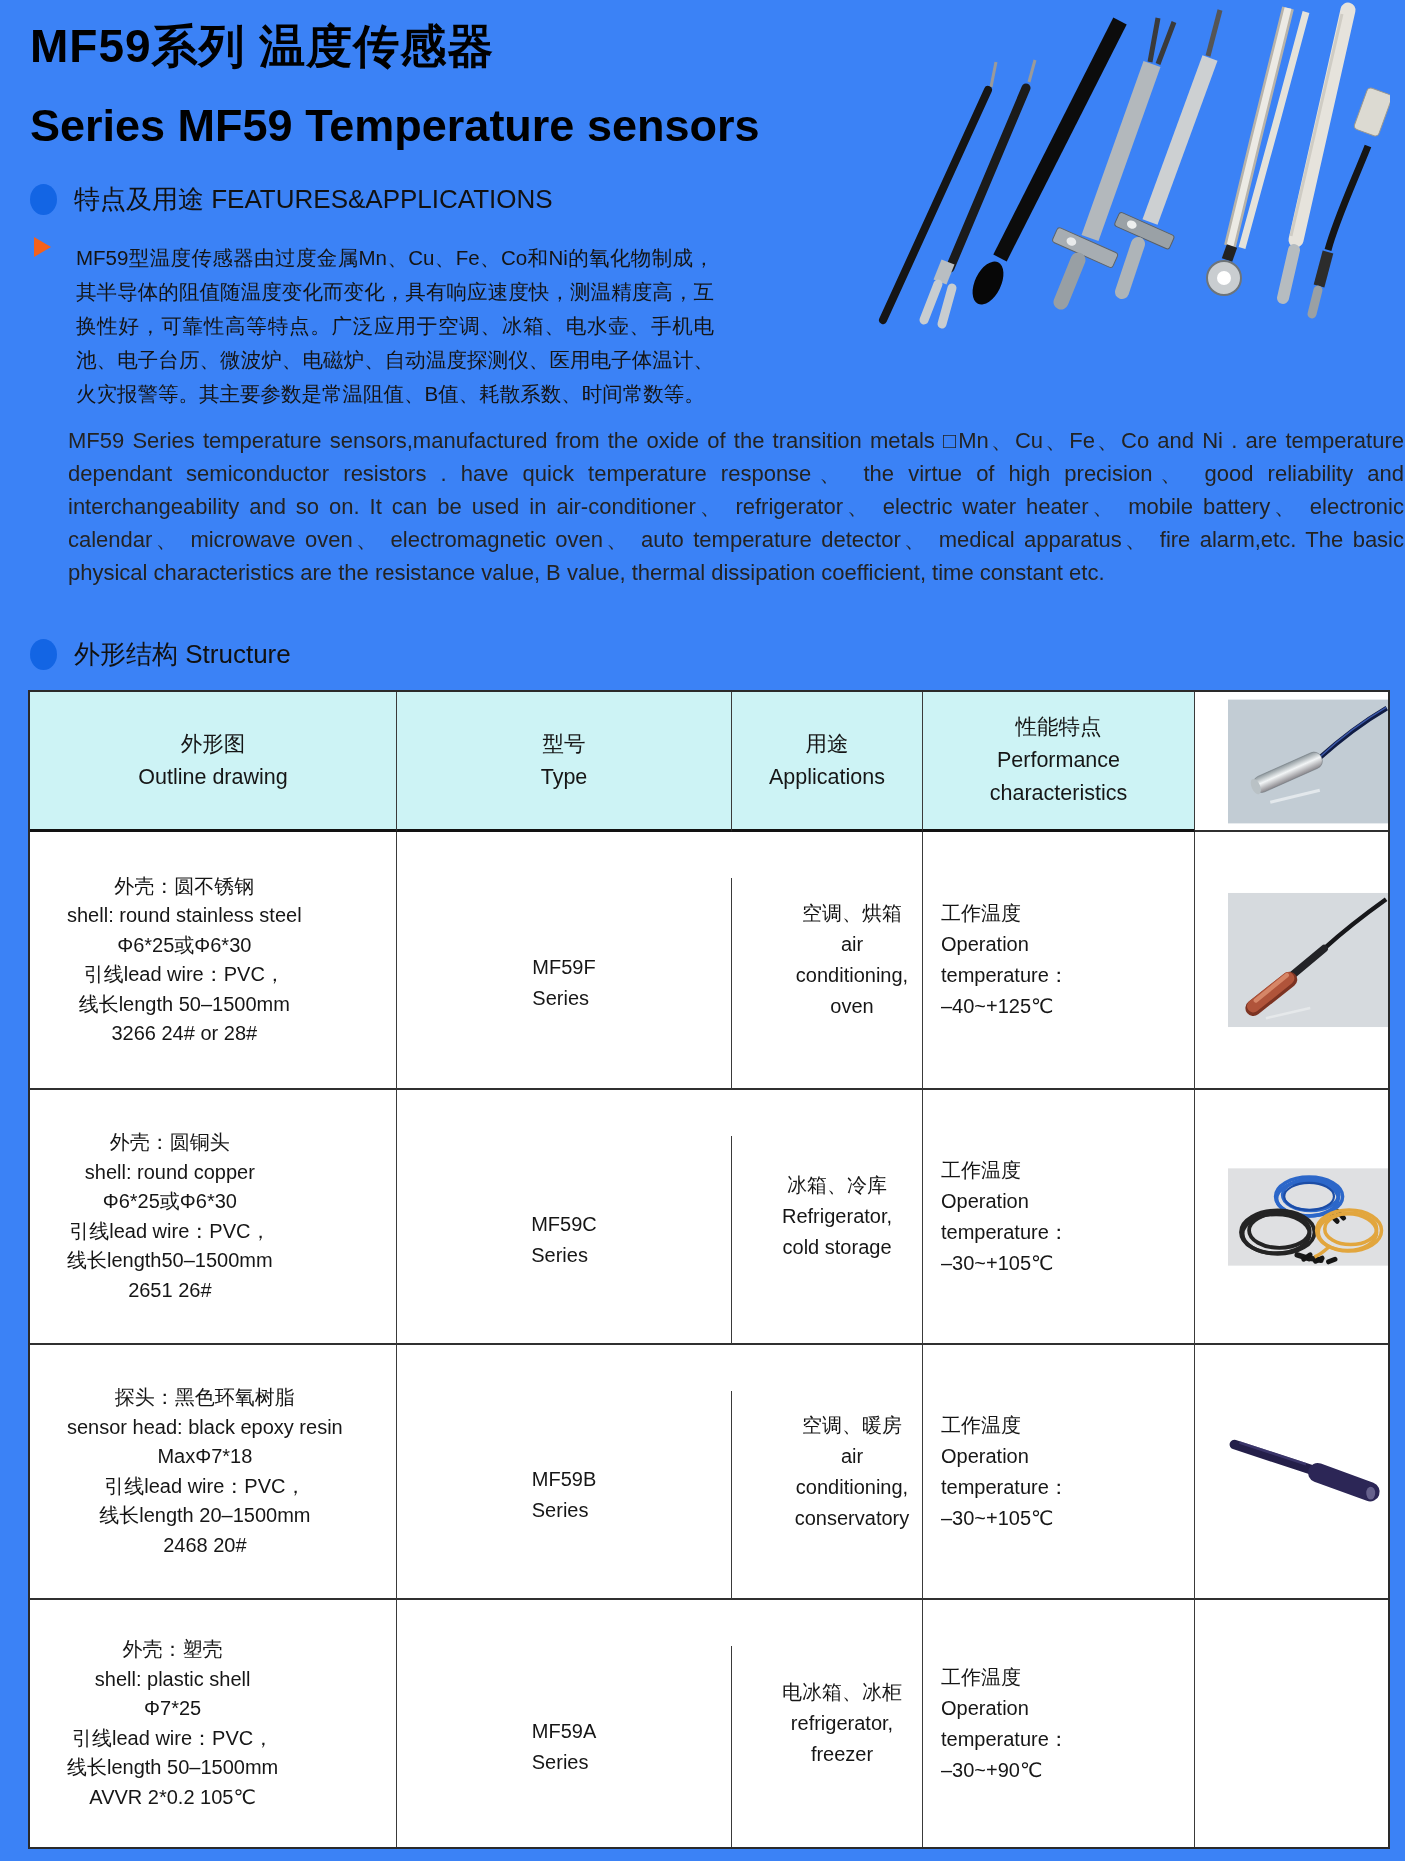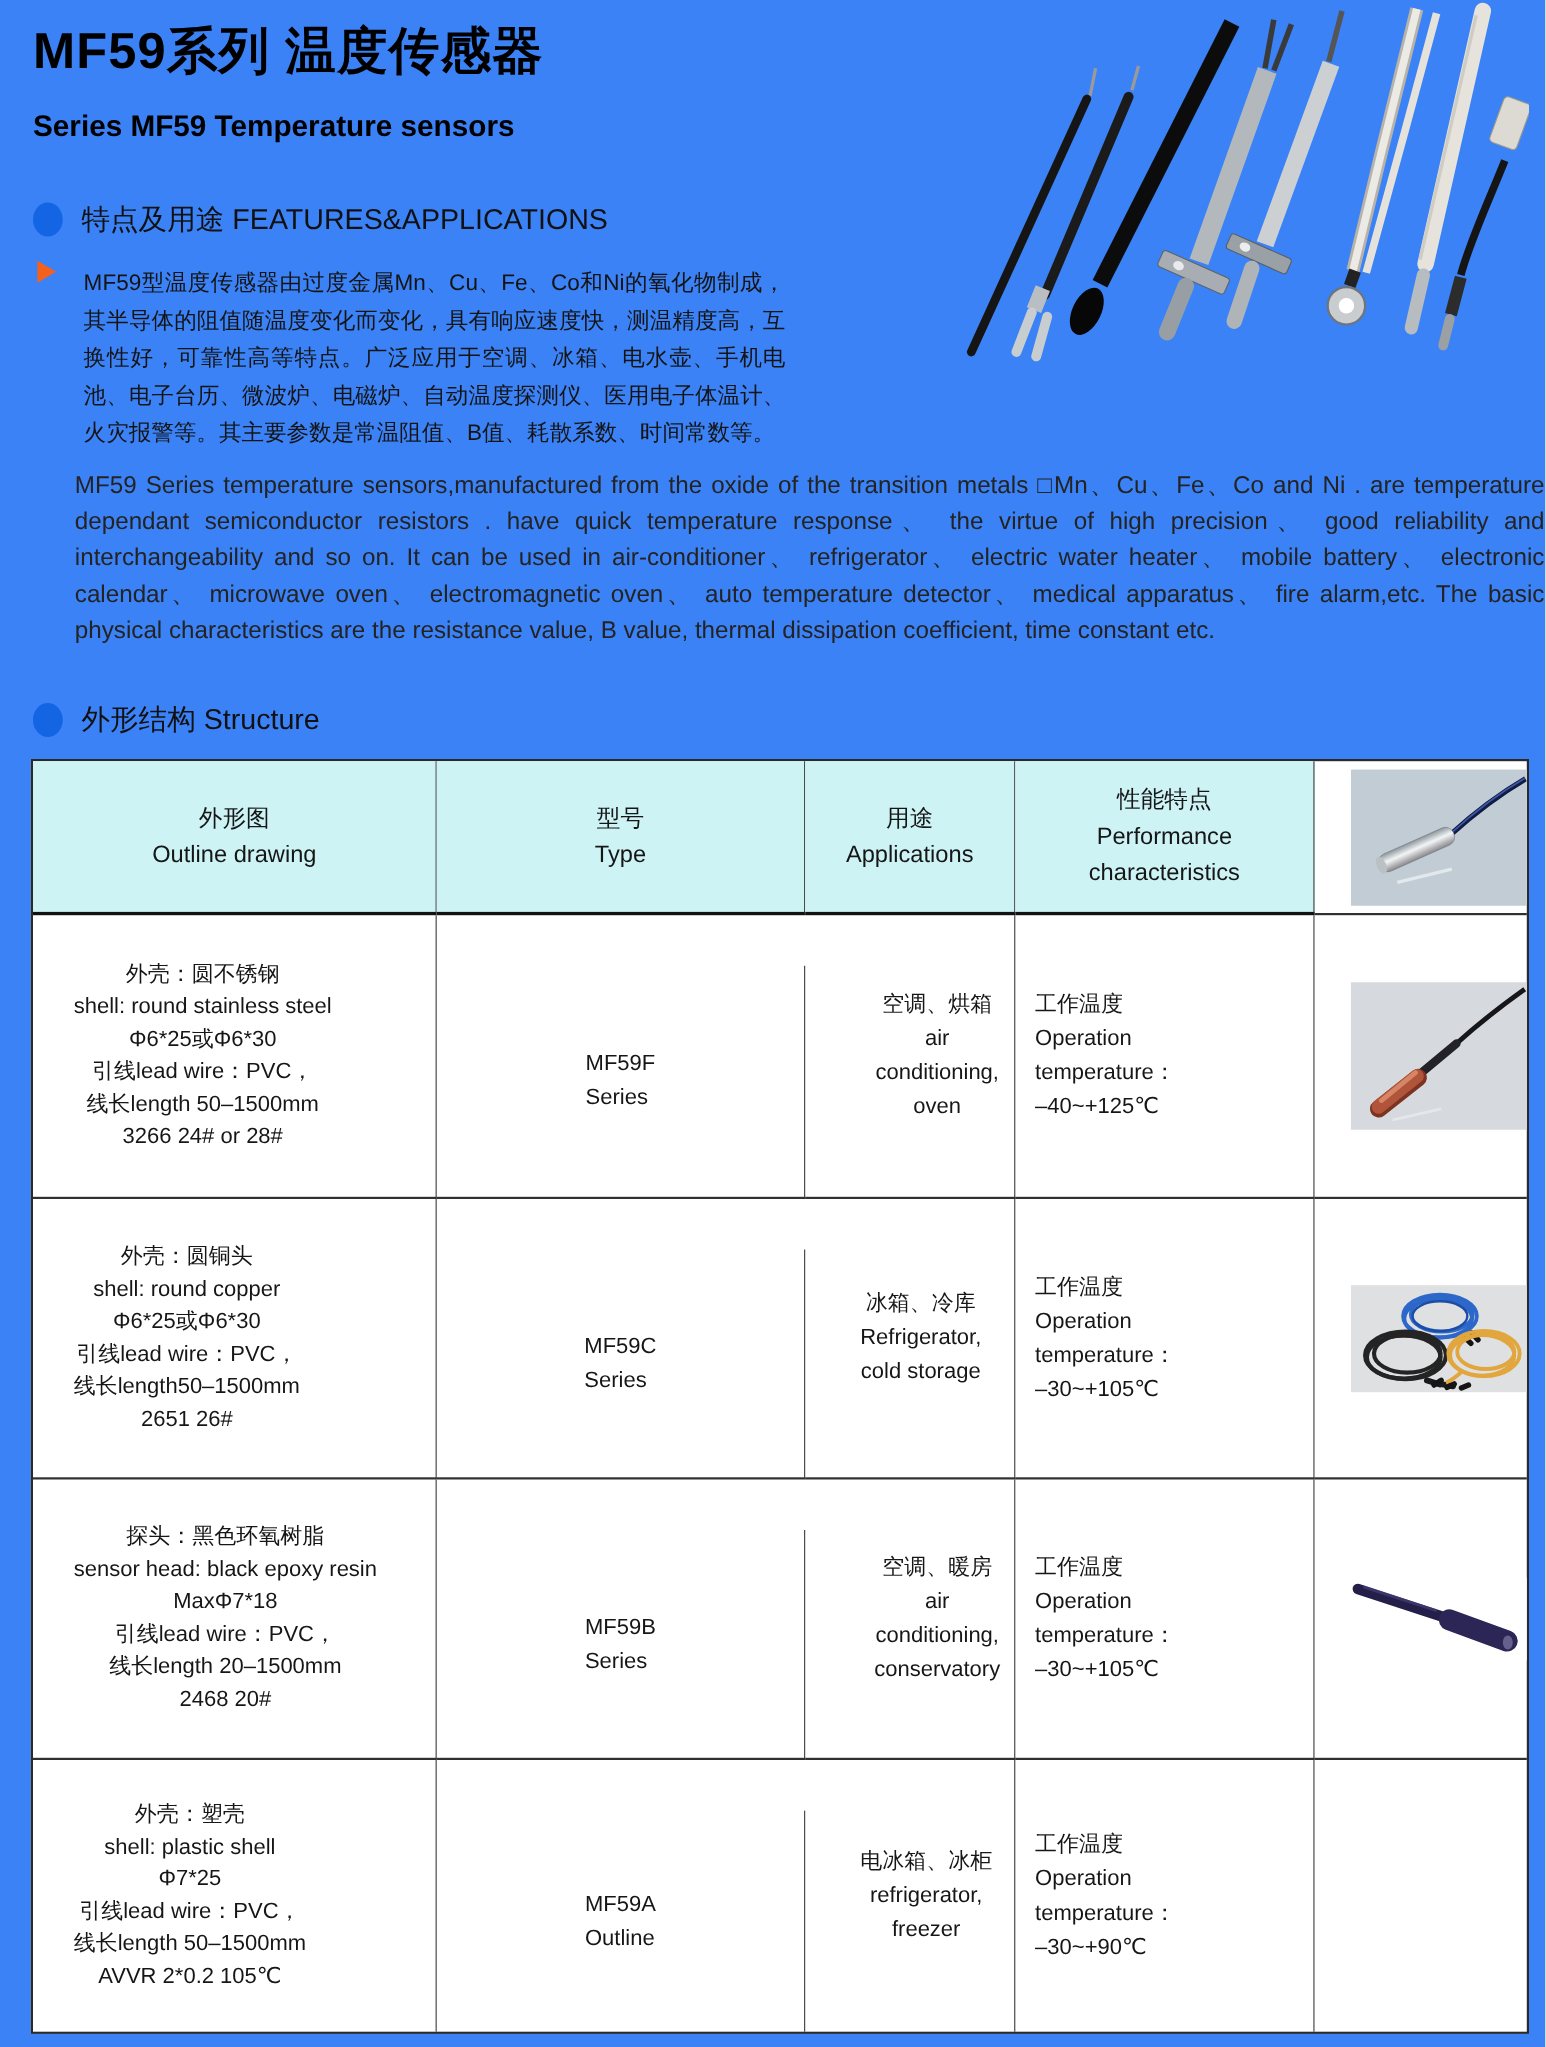--- a/index.html
+++ b/index.html
@@ -1,20 +1,20 @@
 <!DOCTYPE html>
 <html><head>
 <meta charset="utf-8">
 <style>
   html,body{margin:0;padding:0;background:#ffffff;}
   .page{position:relative;width:1405px;height:1861px;background:#3b82f6;
         font-family:"Liberation Sans","DejaVu Sans",sans-serif;color:#000;overflow:hidden;}
 
   .title-zh{position:absolute;left:30px;top:16px;font-size:46px;font-weight:bold;letter-spacing:1px;margin:0;}
-  .title-en{position:absolute;left:30px;top:100px;font-size:27px;font-weight:bold;margin:0;}
+  .title-en{position:absolute;left:30px;top:100px;font-size:45px;font-weight:bold;margin:0;}
 
   .sec-head{position:absolute;display:flex;align-items:center;gap:17px;font-size:26px;color:#111;}
   .feat-head{left:30px;top:182px;}
   .struct-head{left:30px;top:637px;}
   .dot{width:27px;height:31px;border-radius:50%;background:#1365e4;flex:0 0 auto;}
 
   .tri{position:absolute;left:34px;top:237px;width:0;height:0;
        border-left:17px solid #f4611c;border-top:10px solid transparent;border-bottom:10px solid transparent;}
 
   .para-zh{position:absolute;left:64px;top:229px;width:638px;font-size:20.5px;line-height:34px;
@@ -244,21 +244,21 @@
         <ellipse cx="223" cy="92" rx="7" ry="10" fill="#8d88b0" opacity="0.6"></ellipse>
       </svg>
     </div>
     <div class="cell dim">外壳：塑壳
 shell: plastic  shell
 Φ7*25
 引线lead wire：PVC，
 线长length 50–1500mm
 AVVR 2*0.2 105℃</div>
     <div class="cell typ">MF59A
-Outline</div>
+Series</div>
     <div class="cell app">电冰箱、冰柜
 refrigerator,
 freezer</div>
     <div class="cell perf">工作温度
 Operation
 temperature：
 –30~+90℃</div>
   </div>
 
 </div>

